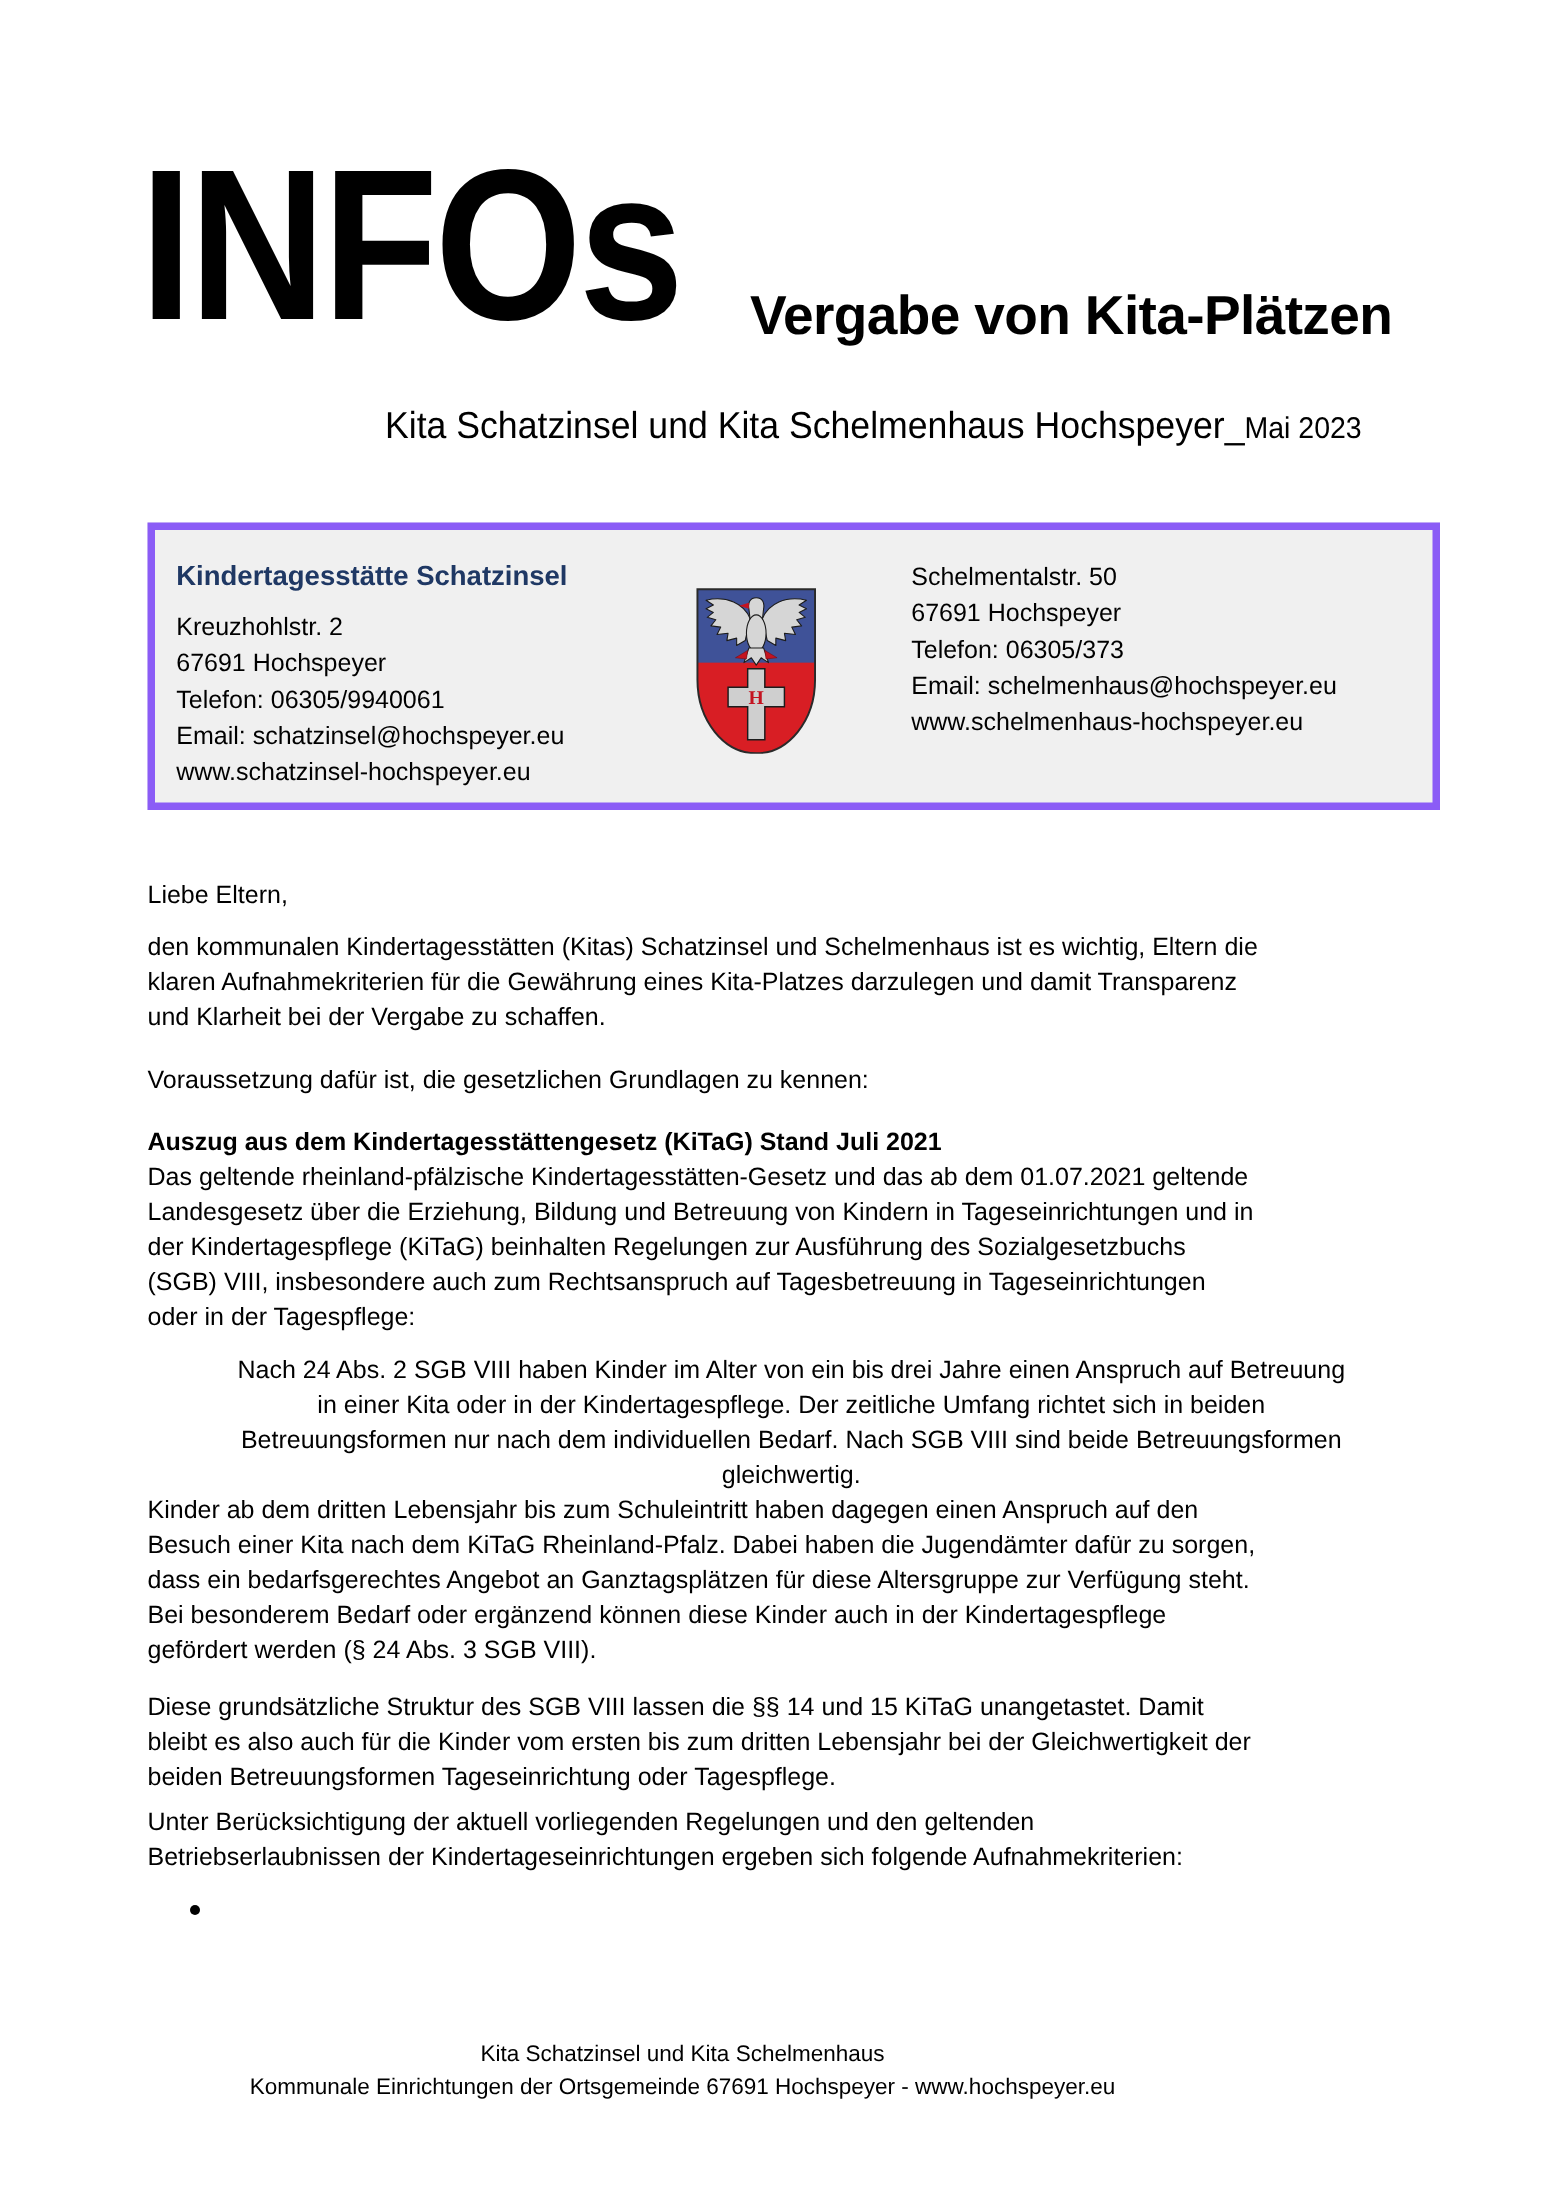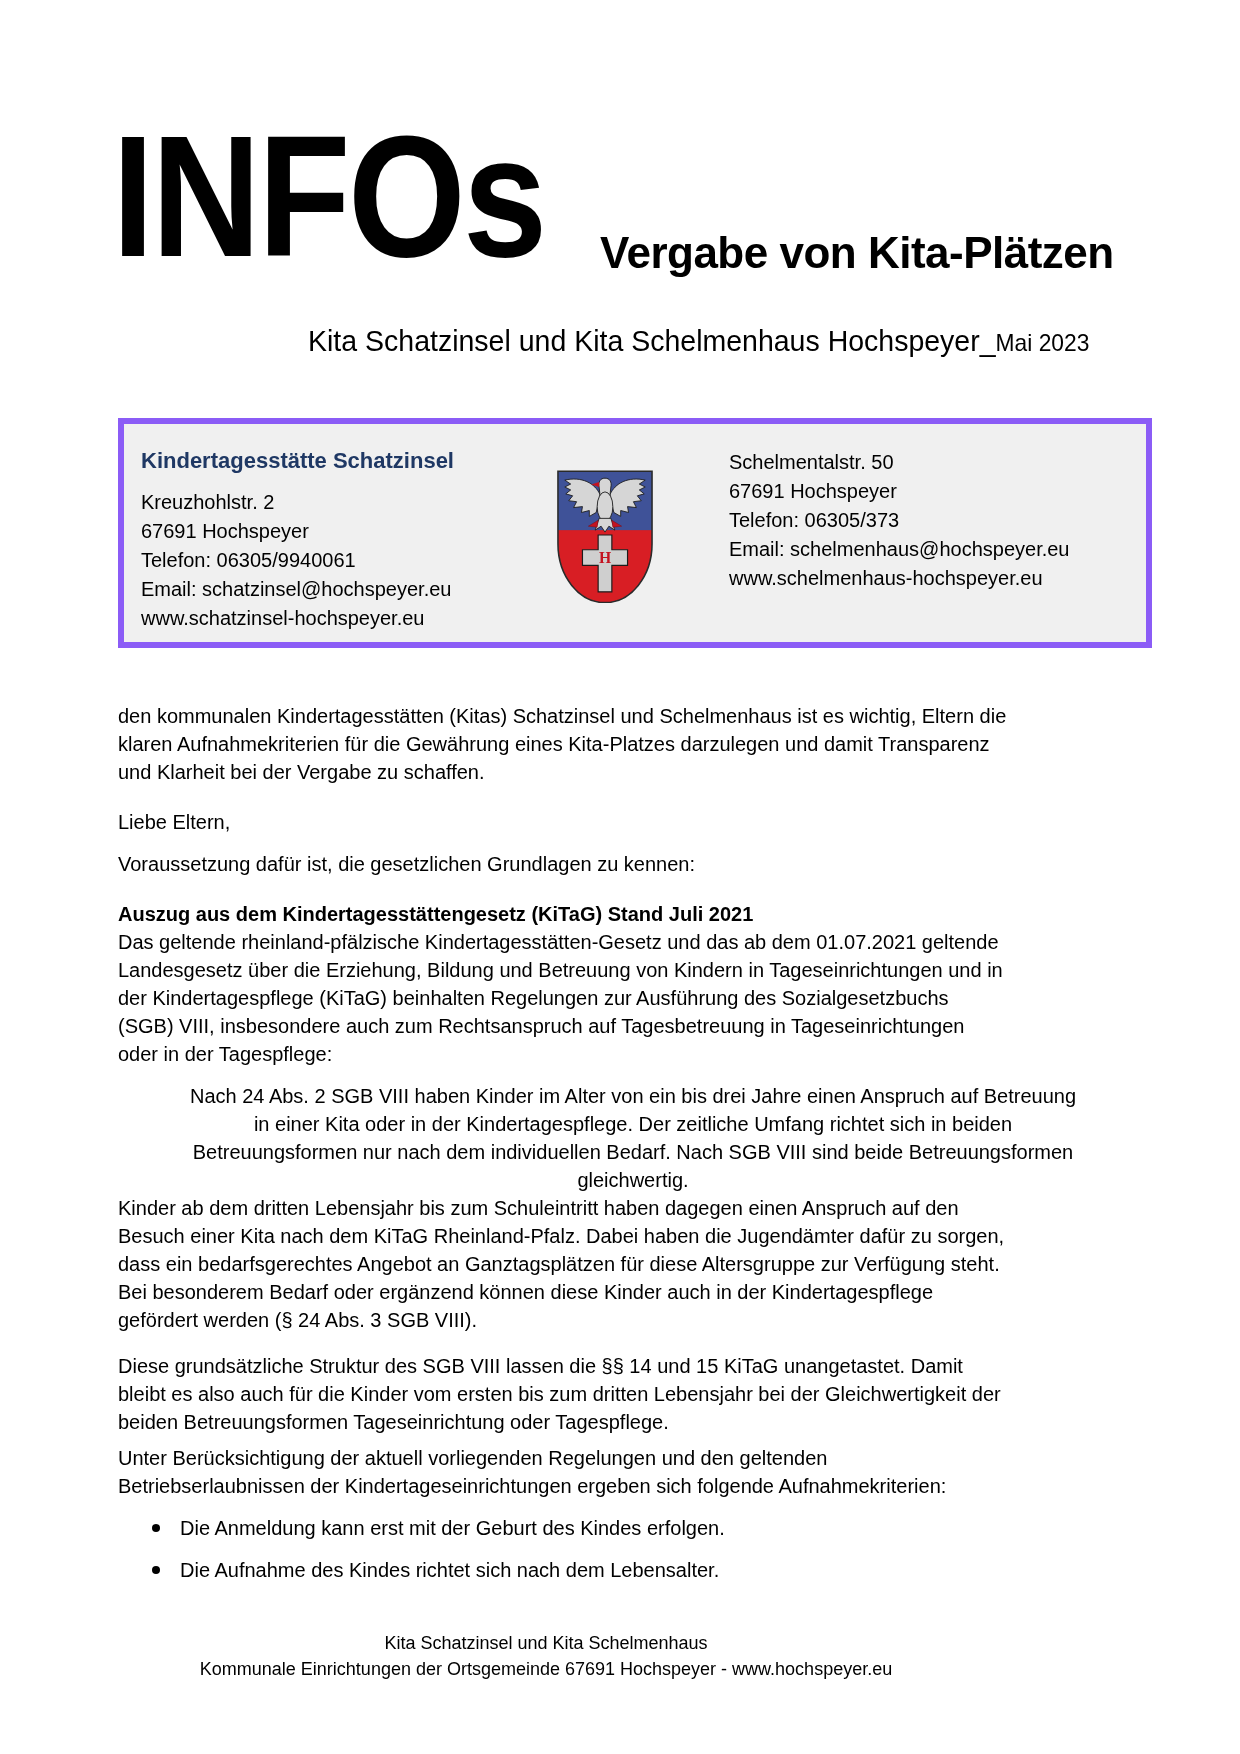--- a/index.html
+++ b/index.html
@@ -110,24 +110,24 @@
   <div class="info-col right">
     <div class="info-lines">Schelmentalstr. 50
 67691 Hochspeyer
 Telefon: 06305/373
 Email: schelmenhaus@hochspeyer.eu
 www.schelmenhaus-hochspeyer.eu</div>
   </div>
 </div>
 
 <div class="doc-body">
+  <p class="para salutation">Liebe Eltern,</p>
   <p class="para p1">den kommunalen Kindertagesstätten (Kitas) Schatzinsel und Schelmenhaus ist es wichtig, Eltern die
 klaren Aufnahmekriterien für die Gewährung eines Kita-Platzes darzulegen und damit Transparenz
 und Klarheit bei der Vergabe zu schaffen.</p>
-  <p class="para salutation">Liebe Eltern,</p>
   <p class="para p2">Voraussetzung dafür ist, die gesetzlichen Grundlagen zu kennen:</p>
   <p class="para h1">Auszug aus dem Kindertagesstättengesetz (KiTaG) Stand Juli 2021</p>
   <p class="para p3">Das geltende rheinland-pfälzische Kindertagesstätten-Gesetz und das ab dem 01.07.2021 geltende
 Landesgesetz über die Erziehung, Bildung und Betreuung von Kindern in Tageseinrichtungen und in
 der Kindertagespflege (KiTaG) beinhalten Regelungen zur Ausführung des Sozialgesetzbuchs
 (SGB) VIII, insbesondere auch zum Rechtsanspruch auf Tagesbetreuung in Tageseinrichtungen
 oder in der Tagespflege:</p>
   <p class="para p4">Nach 24 Abs. 2 SGB VIII haben Kinder im Alter von ein bis drei Jahre einen Anspruch auf Betreuung
 in einer Kita oder in der Kindertagespflege. Der zeitliche Umfang richtet sich in beiden
 Betreuungsformen nur nach dem individuellen Bedarf. Nach SGB VIII sind beide Betreuungsformen
@@ -138,24 +138,19 @@
 Bei besonderem Bedarf oder ergänzend können diese Kinder auch in der Kindertagespflege
 gefördert werden (§ 24 Abs. 3 SGB VIII).</p>
   <p class="para p6">Diese grundsätzliche Struktur des SGB VIII lassen die §§ 14 und 15 KiTaG unangetastet. Damit
 bleibt es also auch für die Kinder vom ersten bis zum dritten Lebensjahr bei der Gleichwertigkeit der
 beiden Betreuungsformen Tageseinrichtung oder Tagespflege.</p>
   <p class="para p7">Unter Berücksichtigung der aktuell vorliegenden Regelungen und den geltenden
 Betriebserlaubnissen der Kindertageseinrichtungen ergeben sich folgende Aufnahmekriterien:</p>
 
   <div class="bullet-item">
     <span class="bullet-dot"></span>
-    <span class="bullet-text">Die Anmeldung kann erst mit der Geburt des Kindes erfolgen.</span>
-  </div>
-  <div class="bullet-item">
-    <span class="bullet-dot"></span>
-    <span class="bullet-text">Die Aufnahme des Kindes richtet sich nach dem Lebensalter.</span>
   </div>
 </div>
 
 <div class="doc-footer">
   <div>Kita Schatzinsel und Kita Schelmenhaus</div>
   <div>Kommunale Einrichtungen der Ortsgemeinde 67691 Hochspeyer - www.hochspeyer.eu</div>
 </div>
 
 </body></html>

